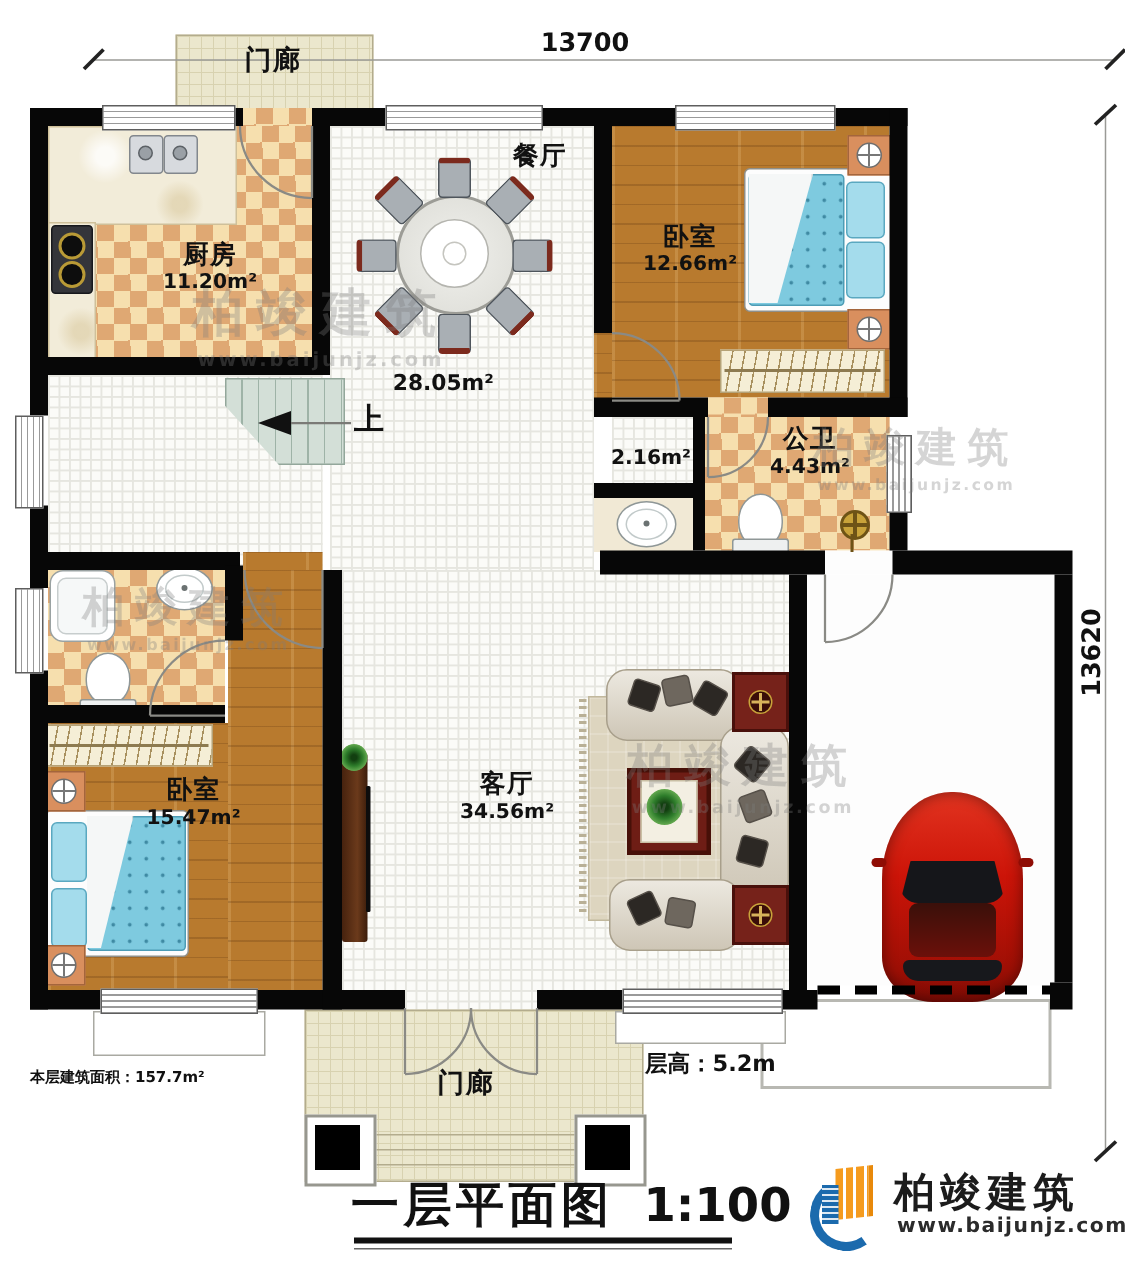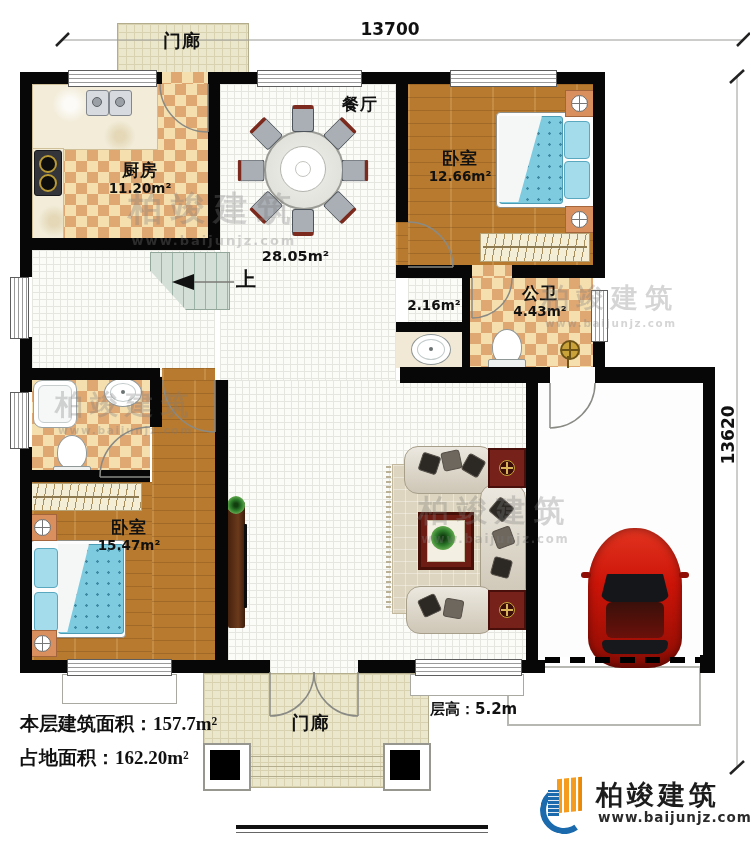--- a/index.html
+++ b/index.html
@@ -90,21 +90,21 @@
   .colF{position:absolute;background:#fff;border:2px solid #97978f;}
   .colB{position:absolute;background:#000;}
   .roomlabel{position:absolute;text-align:center;line-height:1.15;}
   .roomlabel .nm{font-size:17px;font-weight:700;letter-spacing:1px;}
   .roomlabel .ar{font-size:13.5px;font-weight:700;}
   .dimlabel{position:absolute;font-size:17px;font-weight:700;text-align:center;}
   .wm{position:absolute;color:rgba(125,125,125,.32);text-align:center;pointer-events:none;transform-origin:left top;}
   .wm .t{font-size:34px;font-weight:700;letter-spacing:9px;white-space:nowrap;}
   .wm .s{font-size:13px;font-weight:600;letter-spacing:2px;margin-top:1px;white-space:nowrap;}
   .stats{position:absolute;left:20px;top:711px;}
-  .stats .line{font-size:19px;font-weight:700;white-space:nowrap;margin-bottom:8px;font-family:Liberation Serif, serif;}
+  .stats .line{font-size:10px;font-weight:700;white-space:nowrap;margin-bottom:8px;}
   .fh{position:absolute;left:430px;top:700px;font-size:15px;font-weight:700;white-space:nowrap;}
   .titleblock{position:absolute;left:234px;top:782px;display:flex;align-items:baseline;}
   .titleblock .tn{font-size:32px;font-weight:600;letter-spacing:3px;white-space:nowrap;}
   .titleblock .sc{font-size:31px;font-weight:600;margin-left:20px;}
   .rule1{position:absolute;left:236px;top:825px;width:252px;height:4px;background:#111;}
   .rule2{position:absolute;left:236px;top:832px;width:252px;height:1px;background:#666;}
   .brandname{position:absolute;left:596px;top:777px;font-size:27px;font-weight:800;letter-spacing:4px;color:#1c1c1c;white-space:nowrap;}
   .brandsite{position:absolute;left:598px;top:809px;font-size:13.5px;font-weight:700;letter-spacing:1px;color:#2b2b2b;white-space:nowrap;}
   .upl{position:absolute;font-size:20px;font-weight:800;}
   svg.overlay{position:absolute;left:0;top:0;pointer-events:none;}
@@ -360,20 +360,24 @@
     <div class="ar">2.16m²</div>
   </div>
   <div class="roomlabel" style="left:500px;top:284px;width:80px">
     <div class="nm">公卫</div>
     <div class="ar">4.43m²</div>
   </div>
   <div class="roomlabel" style="left:88px;top:518px;width:82px">
     <div class="nm">卧室</div>
     <div class="ar">15.47m²</div>
   </div>
+  <div class="roomlabel" style="left:295px;top:514px;width:86px">
+    <div class="nm">客厅</div>
+    <div class="ar">34.56m²</div>
+  </div>
   <div class="roomlabel" style="left:258px;top:713px;width:105px">
     <div class="nm" style="font-size:18px">门廊</div>
   </div>
   <div class="upl" style="left:236px;top:266px">上</div>
 
   <div class="wm" style="left:128px;top:186px">
     <div class="t">柏竣建筑</div>
     <div class="s">www.baijunjz.com</div>
   </div>
   <div class="wm" style="left:542px;top:280px;transform:scale(.8)">
@@ -385,23 +389,24 @@
     <div class="s">www.baijunjz.com</div>
   </div>
   <div class="wm" style="left:418px;top:490px;transform:scale(.9)">
     <div class="t">柏竣建筑</div>
     <div class="s">www.baijunjz.com</div>
   </div>
 
   <div class="fh">层高：5.2m</div>
   <div class="stats">
     <div class="line"><span>本层建筑面积：</span><span>157.7m²</span></div>
-    <div class="line"><span>占地面积：</span><span>162.20m²</span></div>
   </div>
   <div class="titleblock">
+    <span class="tn">一层平面图</span>
+    <span class="sc">1:100</span>
   </div>
   <div class="rule1"></div>
   <div class="rule2"></div>
 
   <div class="abs" style="left:540px;top:776px;width:54px;height:56px">
     <div class="abs" style="left:0;top:10px;width:36px;height:36px;border:6px solid #1b6aad;border-radius:50%;border-top-color:transparent;border-right-color:transparent;transform:rotate(10deg)"></div>
     <div class="abs" style="left:17px;top:2px;width:22px;height:34px;background:repeating-linear-gradient(90deg,#f59b1e 0 5px,#fff 5px 7px);transform:skewY(-6deg);border-right:3px solid #e8890a"></div>
     <div class="abs" style="left:8px;top:14px;width:11px;height:26px;background-color:#1b6aad;background-image:repeating-linear-gradient(0deg,transparent 0 3px,rgba(255,255,255,.85) 3px 4px)"></div>
   </div>
   <div class="brandname">柏竣建筑</div>

